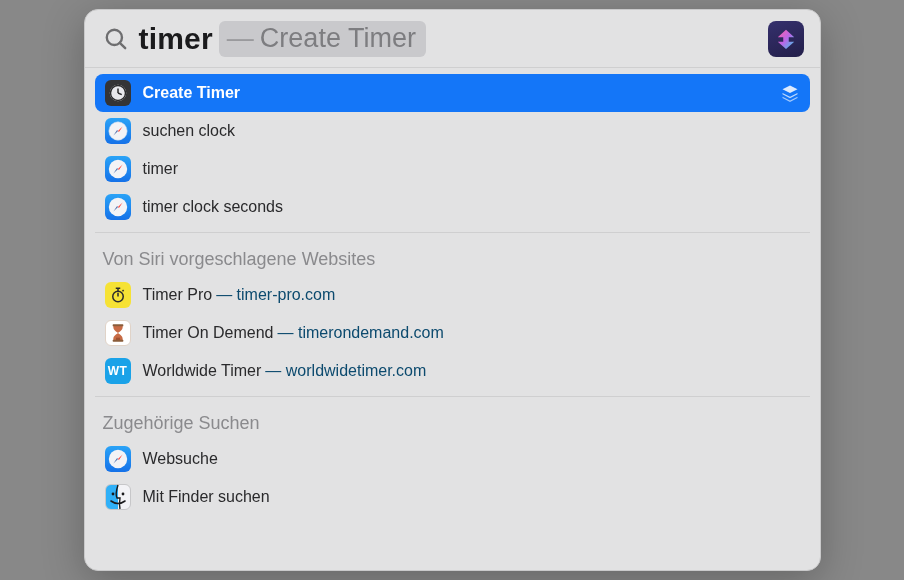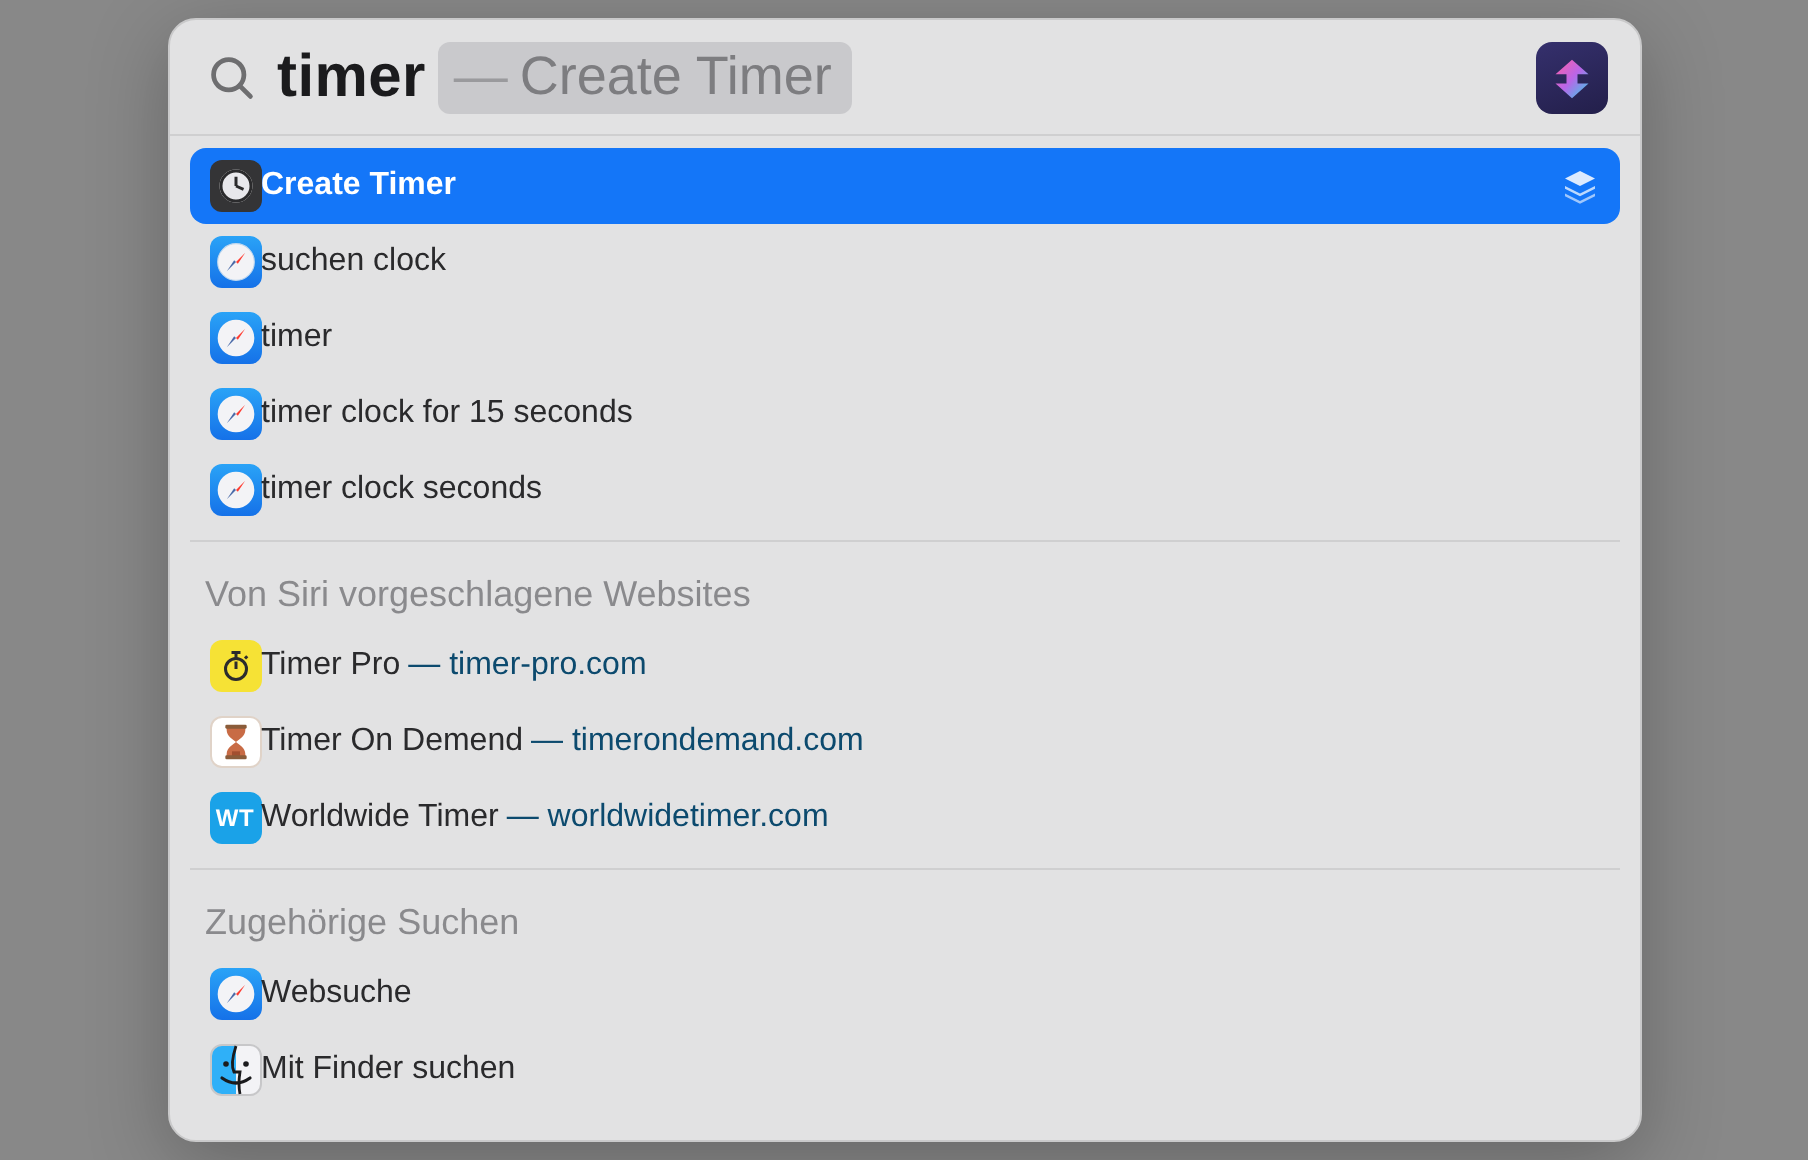--- a/index.html
+++ b/index.html
@@ -93,21 +93,21 @@
       border-radius: 8px;
       cursor: default;
     }
     .result-row.selected {
       background: #1476f8;
     }
     .result-row.selected .result-title { color: #fff; font-weight: 600; }
     .result-icon {
       width: 26px;
       height: 26px;
-      margin-right: 0;
+      margin-right: 12px;
       border-radius: 6px;
       display: flex;
       align-items: center;
       justify-content: center;
       flex-shrink: 0;
     }
     .result-title {
       font-size: 16px;
       color: #2a2a2c;
       font-weight: 500;
@@ -213,30 +213,20 @@
       <div class="result-icon icon-safari">
         <svg width="22" height="22" viewBox="0 0 24 24">
           <circle cx="12" cy="12" r="10" fill="#f3f3f6"></circle>
           <path d="M12 12 L17 7 L13 13 Z" fill="#ff3b30"></path>
           <path d="M12 12 L7 17 L11 11 Z" fill="#4a6aa8"></path>
         </svg>
       </div>
       <span class="result-title">timer</span>
     </div>
 
-    <div class="result-row">
-      <div class="result-icon icon-safari">
-        <svg width="22" height="22" viewBox="0 0 24 24">
-          <circle cx="12" cy="12" r="10" fill="#f3f3f6"></circle>
-          <path d="M12 12 L17 7 L13 13 Z" fill="#ff3b30"></path>
-          <path d="M12 12 L7 17 L11 11 Z" fill="#4a6aa8"></path>
-        </svg>
-      </div>
-      <span class="result-title">timer clock for 15 seconds</span>
-    </div>
 
     <div class="result-row">
       <div class="result-icon icon-safari">
         <svg width="22" height="22" viewBox="0 0 24 24">
           <circle cx="12" cy="12" r="10" fill="#f3f3f6"></circle>
           <path d="M12 12 L17 7 L13 13 Z" fill="#ff3b30"></path>
           <path d="M12 12 L7 17 L11 11 Z" fill="#4a6aa8"></path>
         </svg>
       </div>
       <span class="result-title">timer clock seconds</span>

